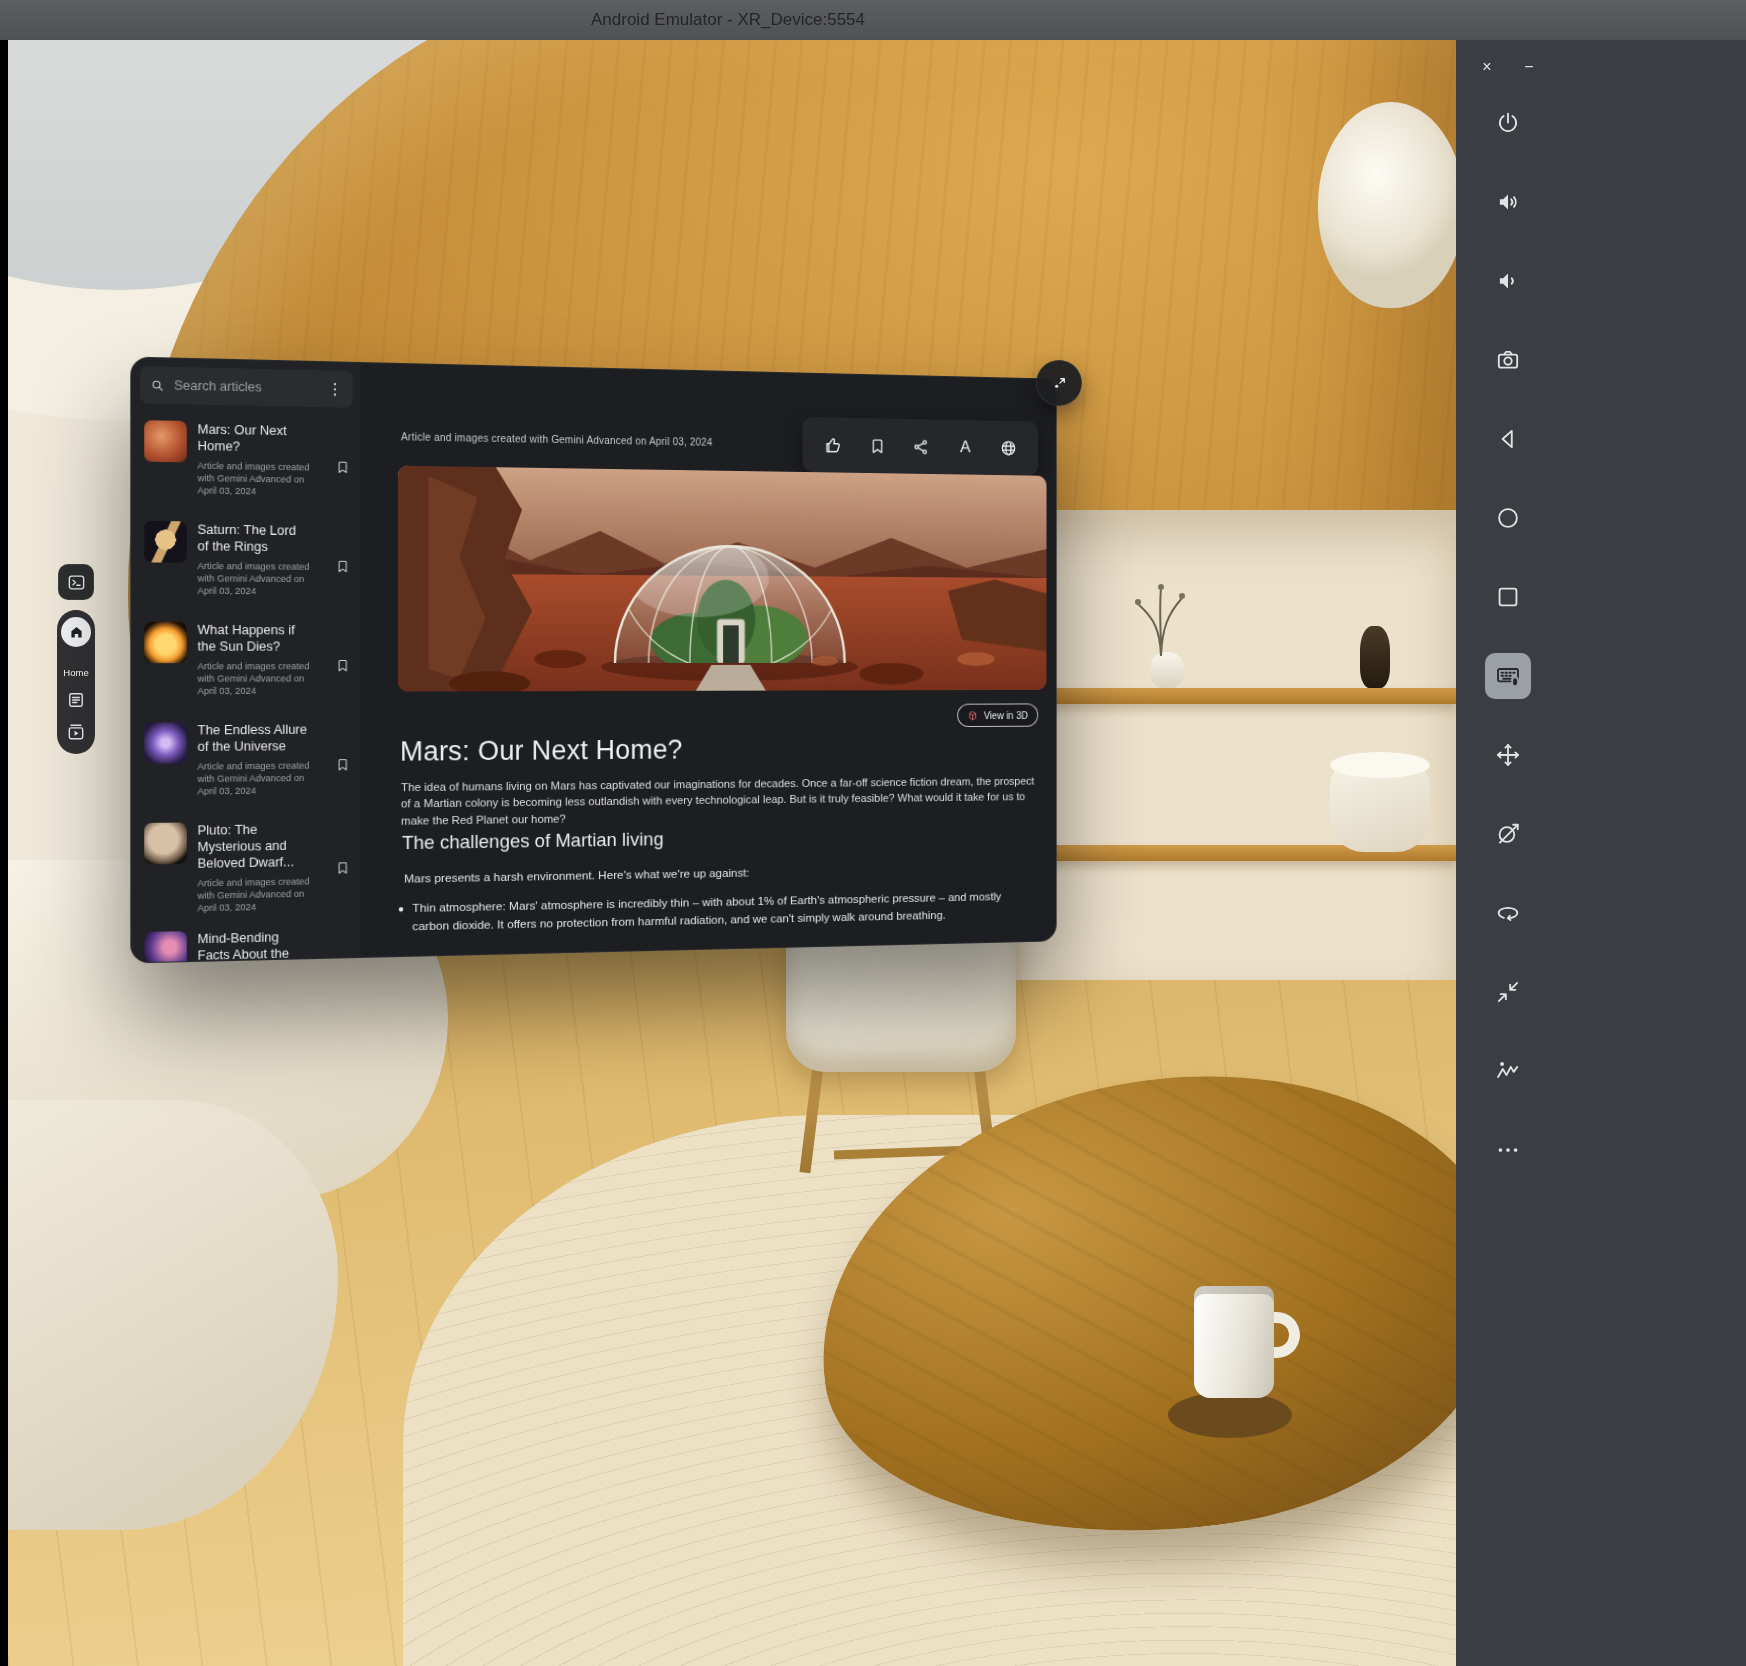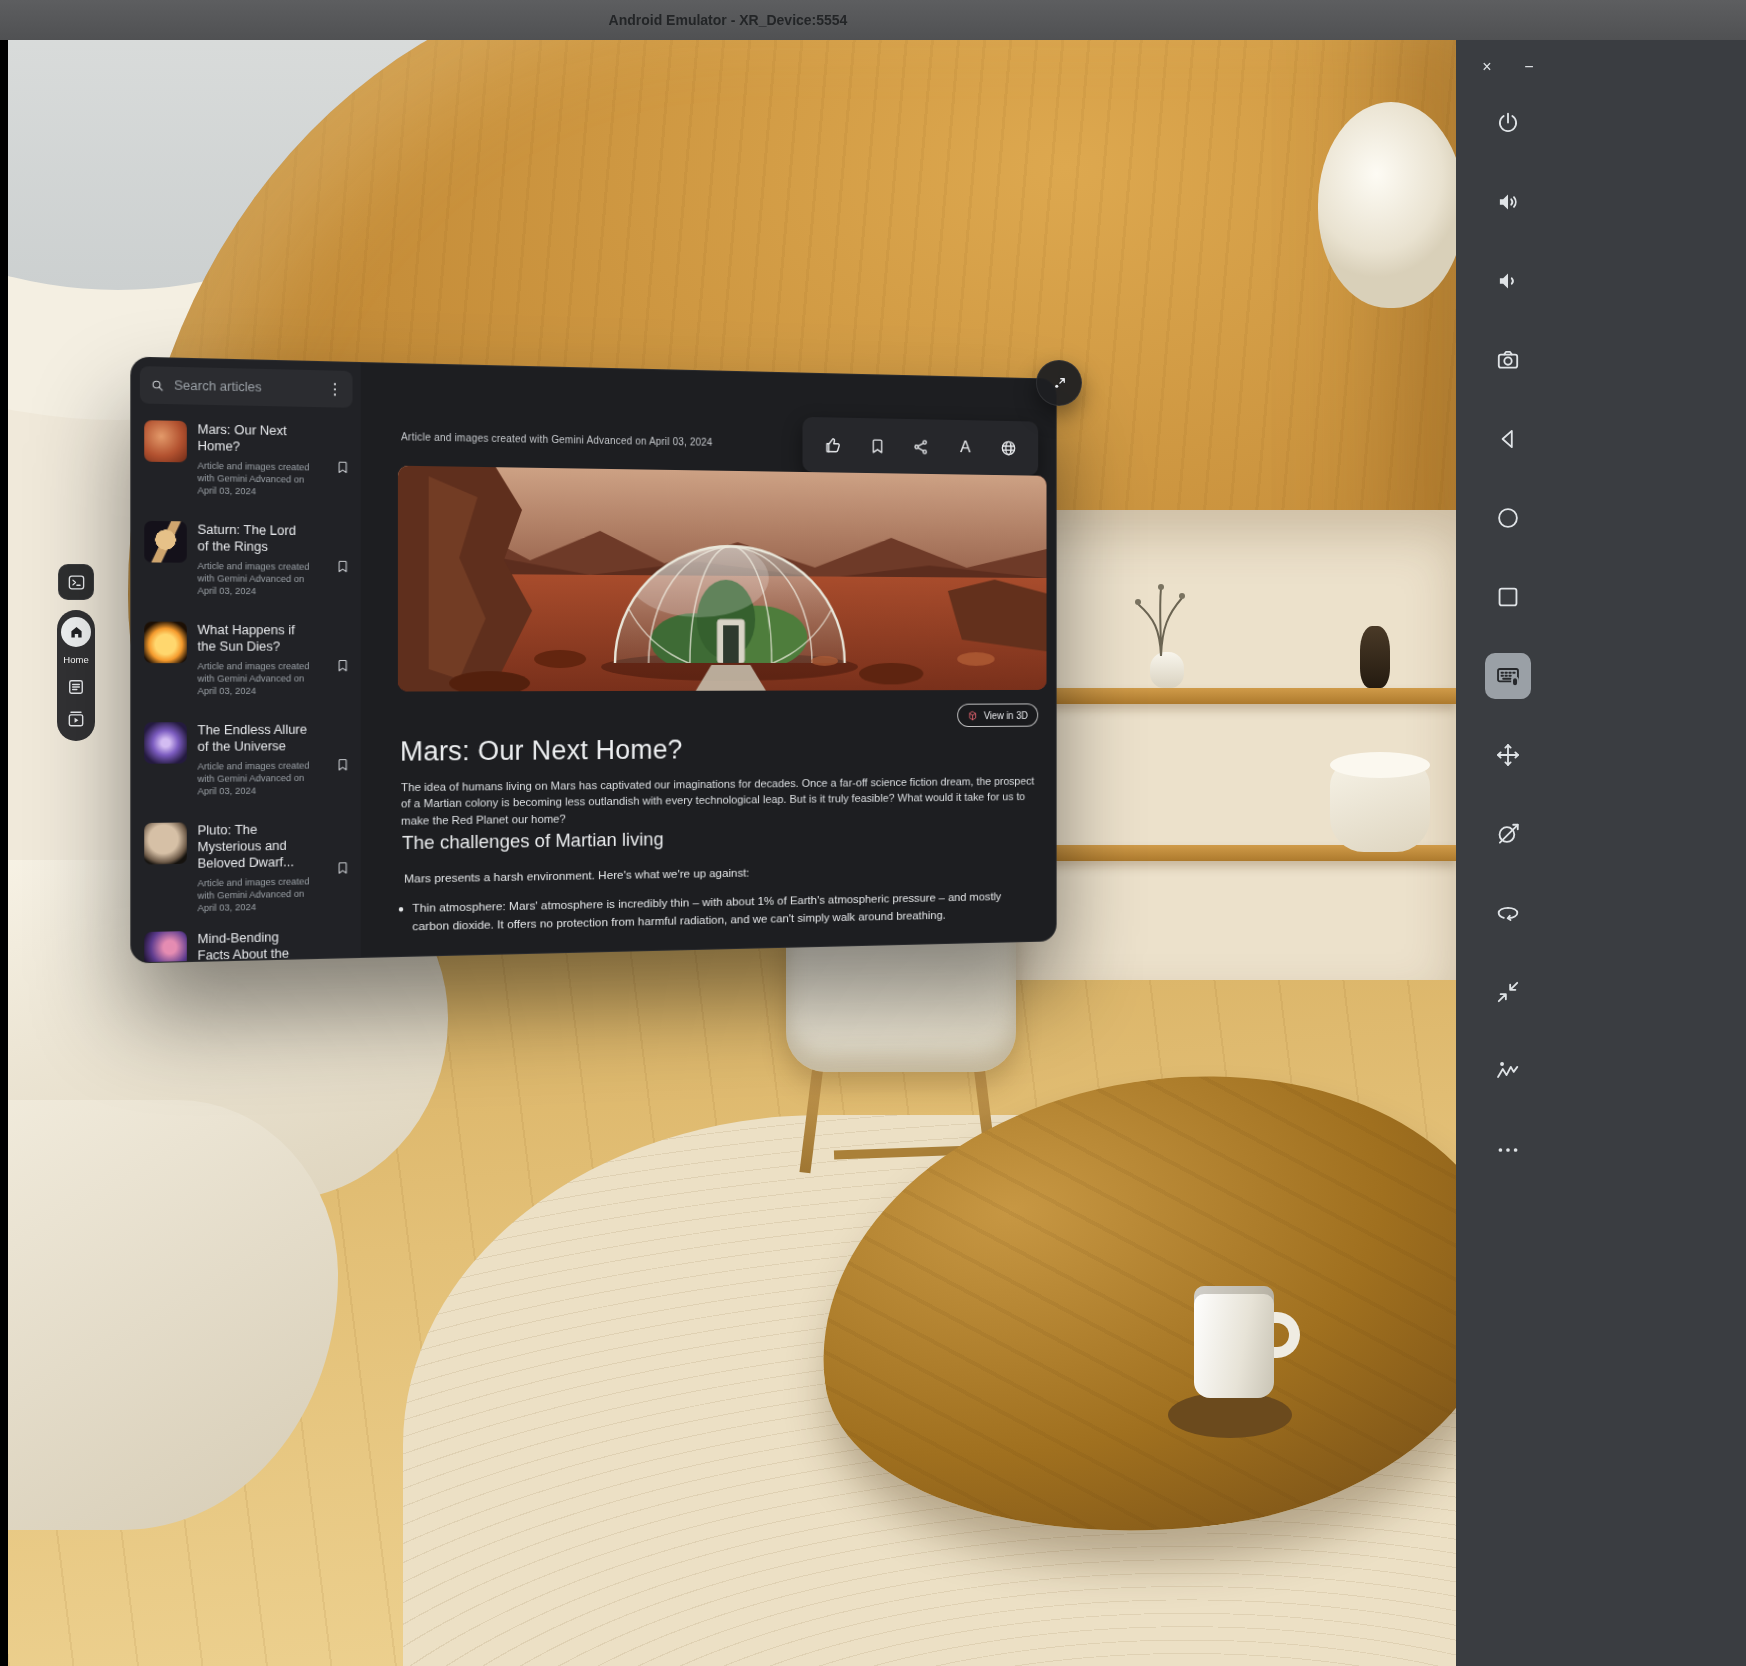--- a/index.html
+++ b/index.html
@@ -3,21 +3,21 @@
 <meta charset="utf-8">
 <style>
   * { box-sizing: border-box; margin: 0; padding: 0; }
   html,body { width:1746px; height:1666px; background:#000; overflow:hidden;
     font-family:"Liberation Sans", sans-serif; }
 
   
   .titlebar { position:absolute; left:0; top:0; width:1746px; height:40px;
     background:linear-gradient(#5d5e60,#505153); z-index:50; }
   .titlebar-text { position:absolute; left:0; top:0; width:1456px; height:40px;
-    line-height:40px; text-align:center; font-weight:bold; font-size:14px; color:#232527; }
+    line-height:40px; text-align:center; font-weight:normal; font-size:17px; color:#232527; }
 
   
   .scene { position:absolute; left:8px; top:40px; width:1448px; height:1626px;
     background:#f0e9da; overflow:hidden; }
 
   .sc { position:absolute; }
   .sc-skylight { left:-380px; top:-470px; width:980px; height:850px; border-radius:50%;
     border:130px solid #f4efe2; background:linear-gradient(#e9eae8,#ccd0d0); z-index:0; }
   .sc-wood { left:120px; top:-70px; width:1340px; height:1090px;
     border-radius:620px 0 0 560px / 700px 0 0 520px;
@@ -89,21 +89,21 @@
     border:11px solid #efece2; border-left:none; border-radius:0 24px 24px 0; z-index:6; }
 
   
   .dock { left:48px; top:524px; width:40px; display:flex; flex-direction:column;
     align-items:center; z-index:8; }
   .dock-terminal { width:36px; height:36px; border-radius:10px; background:rgba(28,29,33,0.92);
     border:1px solid rgba(255,255,255,0.08); display:flex; align-items:center; justify-content:center;
     margin-bottom:10px; }
   .dock-pill { width:38px; border-radius:19px; background:rgba(22,23,27,0.88);
     padding:7px 0 12px; display:flex; flex-direction:column; align-items:center; gap:12px; }
-  .dock-home-group { display:flex; flex-direction:column; align-items:center; gap:7px; }
+  .dock-home-group { display:flex; flex-direction:column; align-items:center; gap:20px; }
   .dock-home-btn { width:30px; height:30px; border-radius:50%; background:#f1f3f4;
     display:flex; align-items:center; justify-content:center; border:none; }
   .dock-home-label { font-size:9.5px; color:#ffffff; }
   .dock-btn { background:none; border:none; display:flex; align-items:center; justify-content:center; }
 
   
   .panel { position:absolute; left:137px; top:328px; width:932px; height:584px;
     background:#1d1e21; border-radius:18px; overflow:hidden;
     border:1px solid rgba(255,255,255,0.06);
     transform:perspective(1500px) rotateY(7deg);

